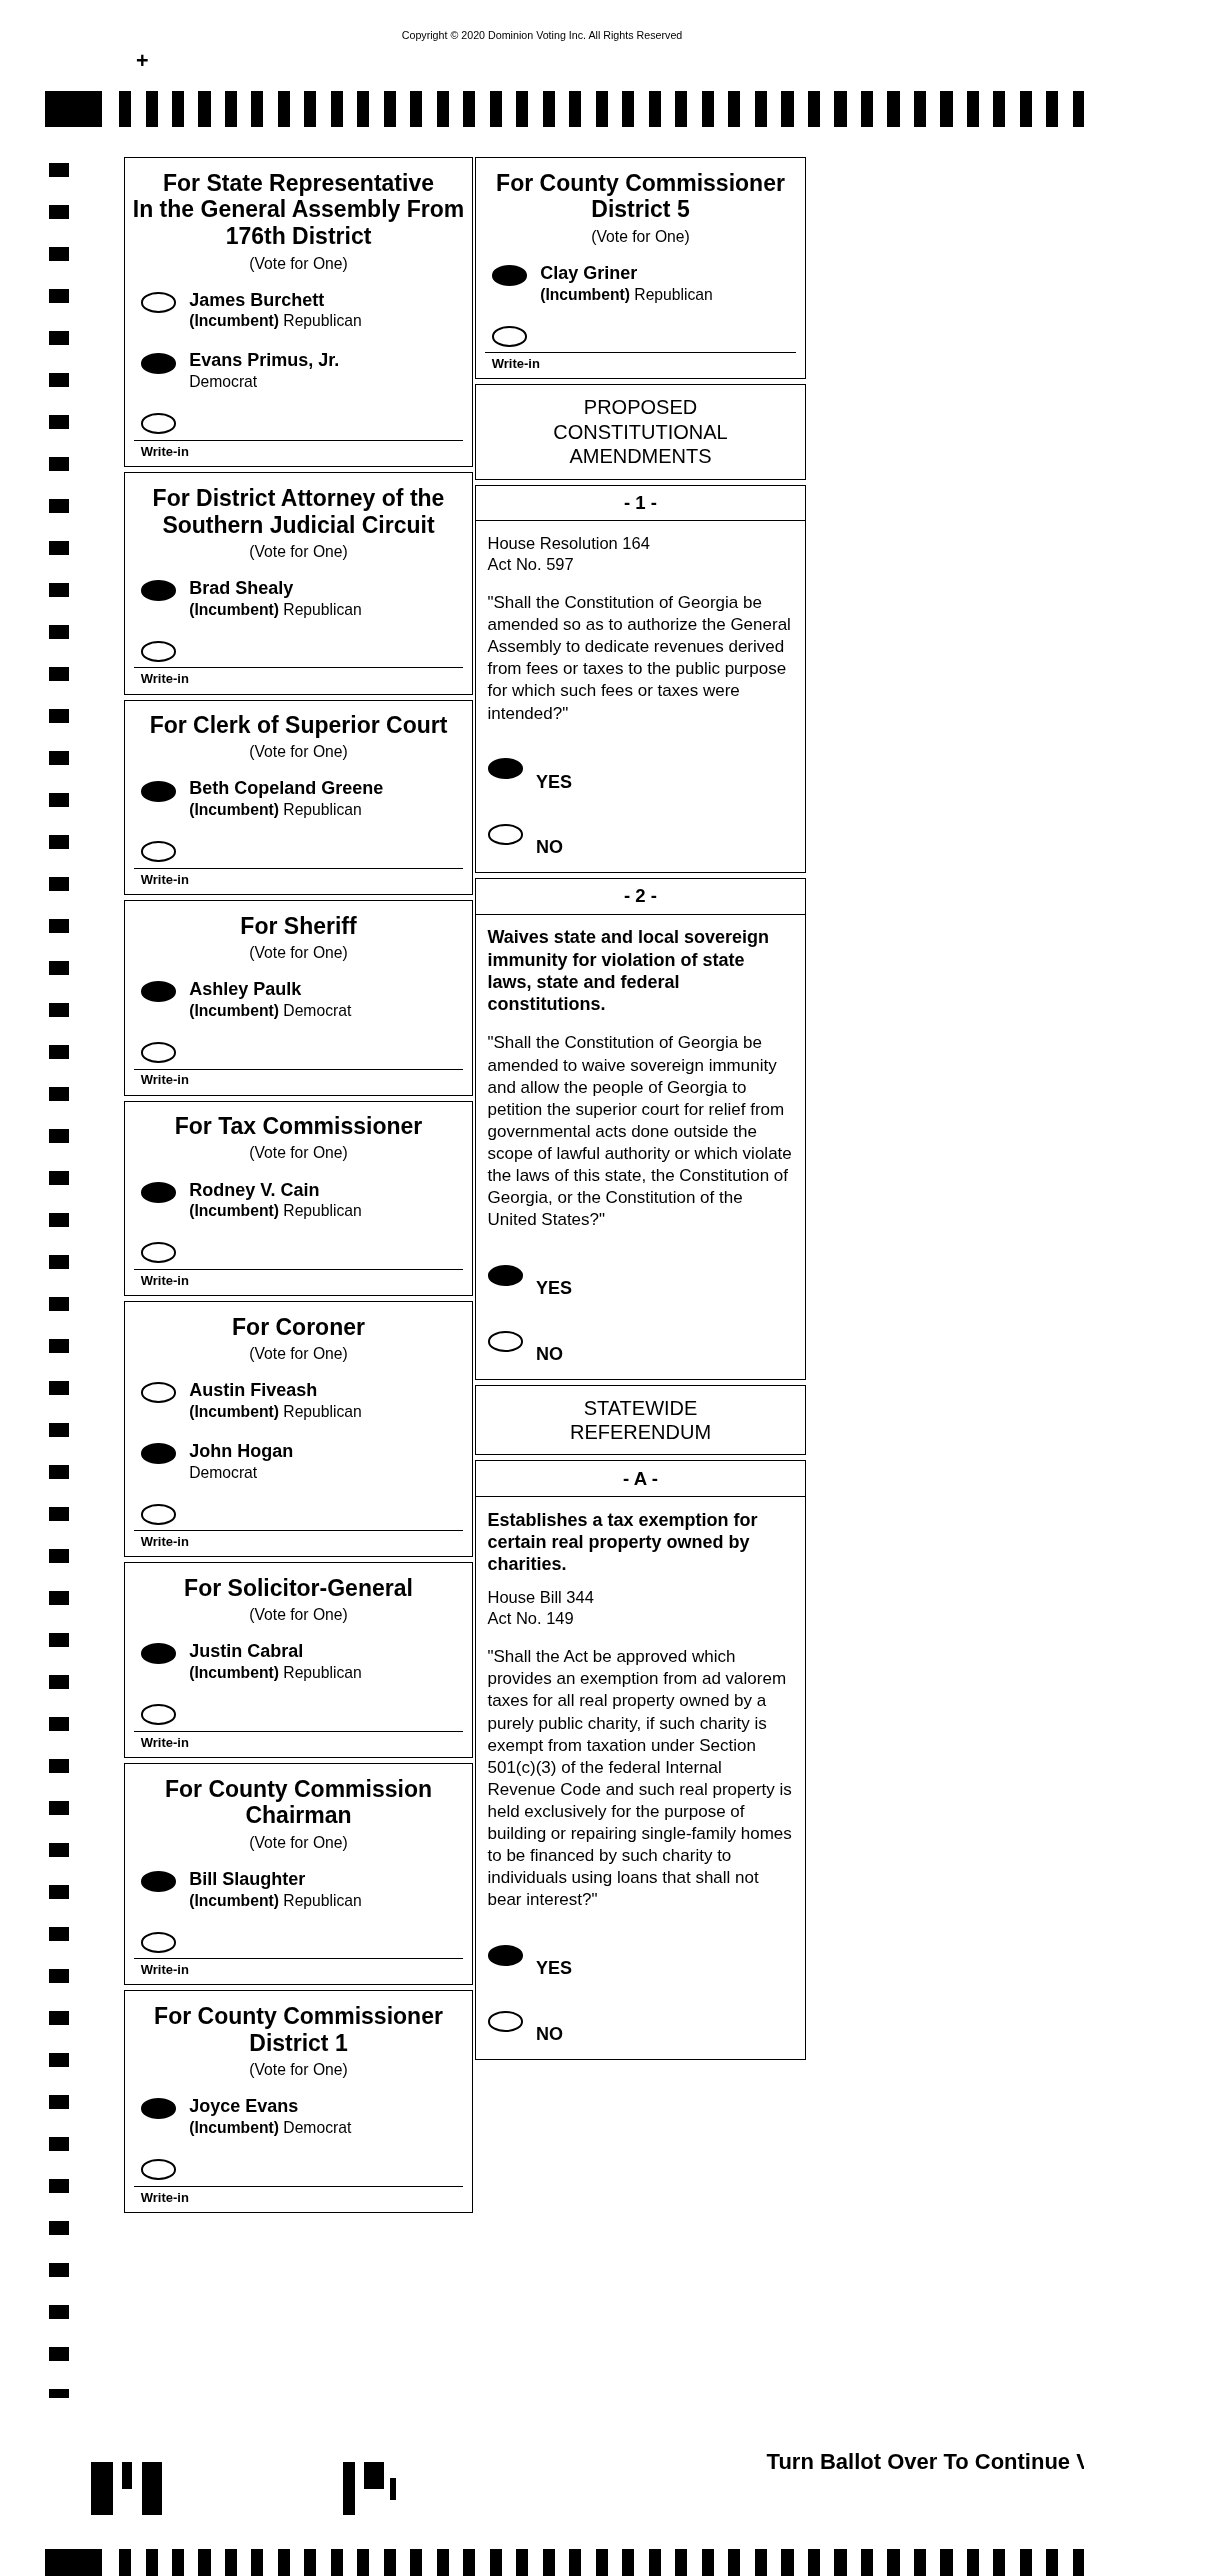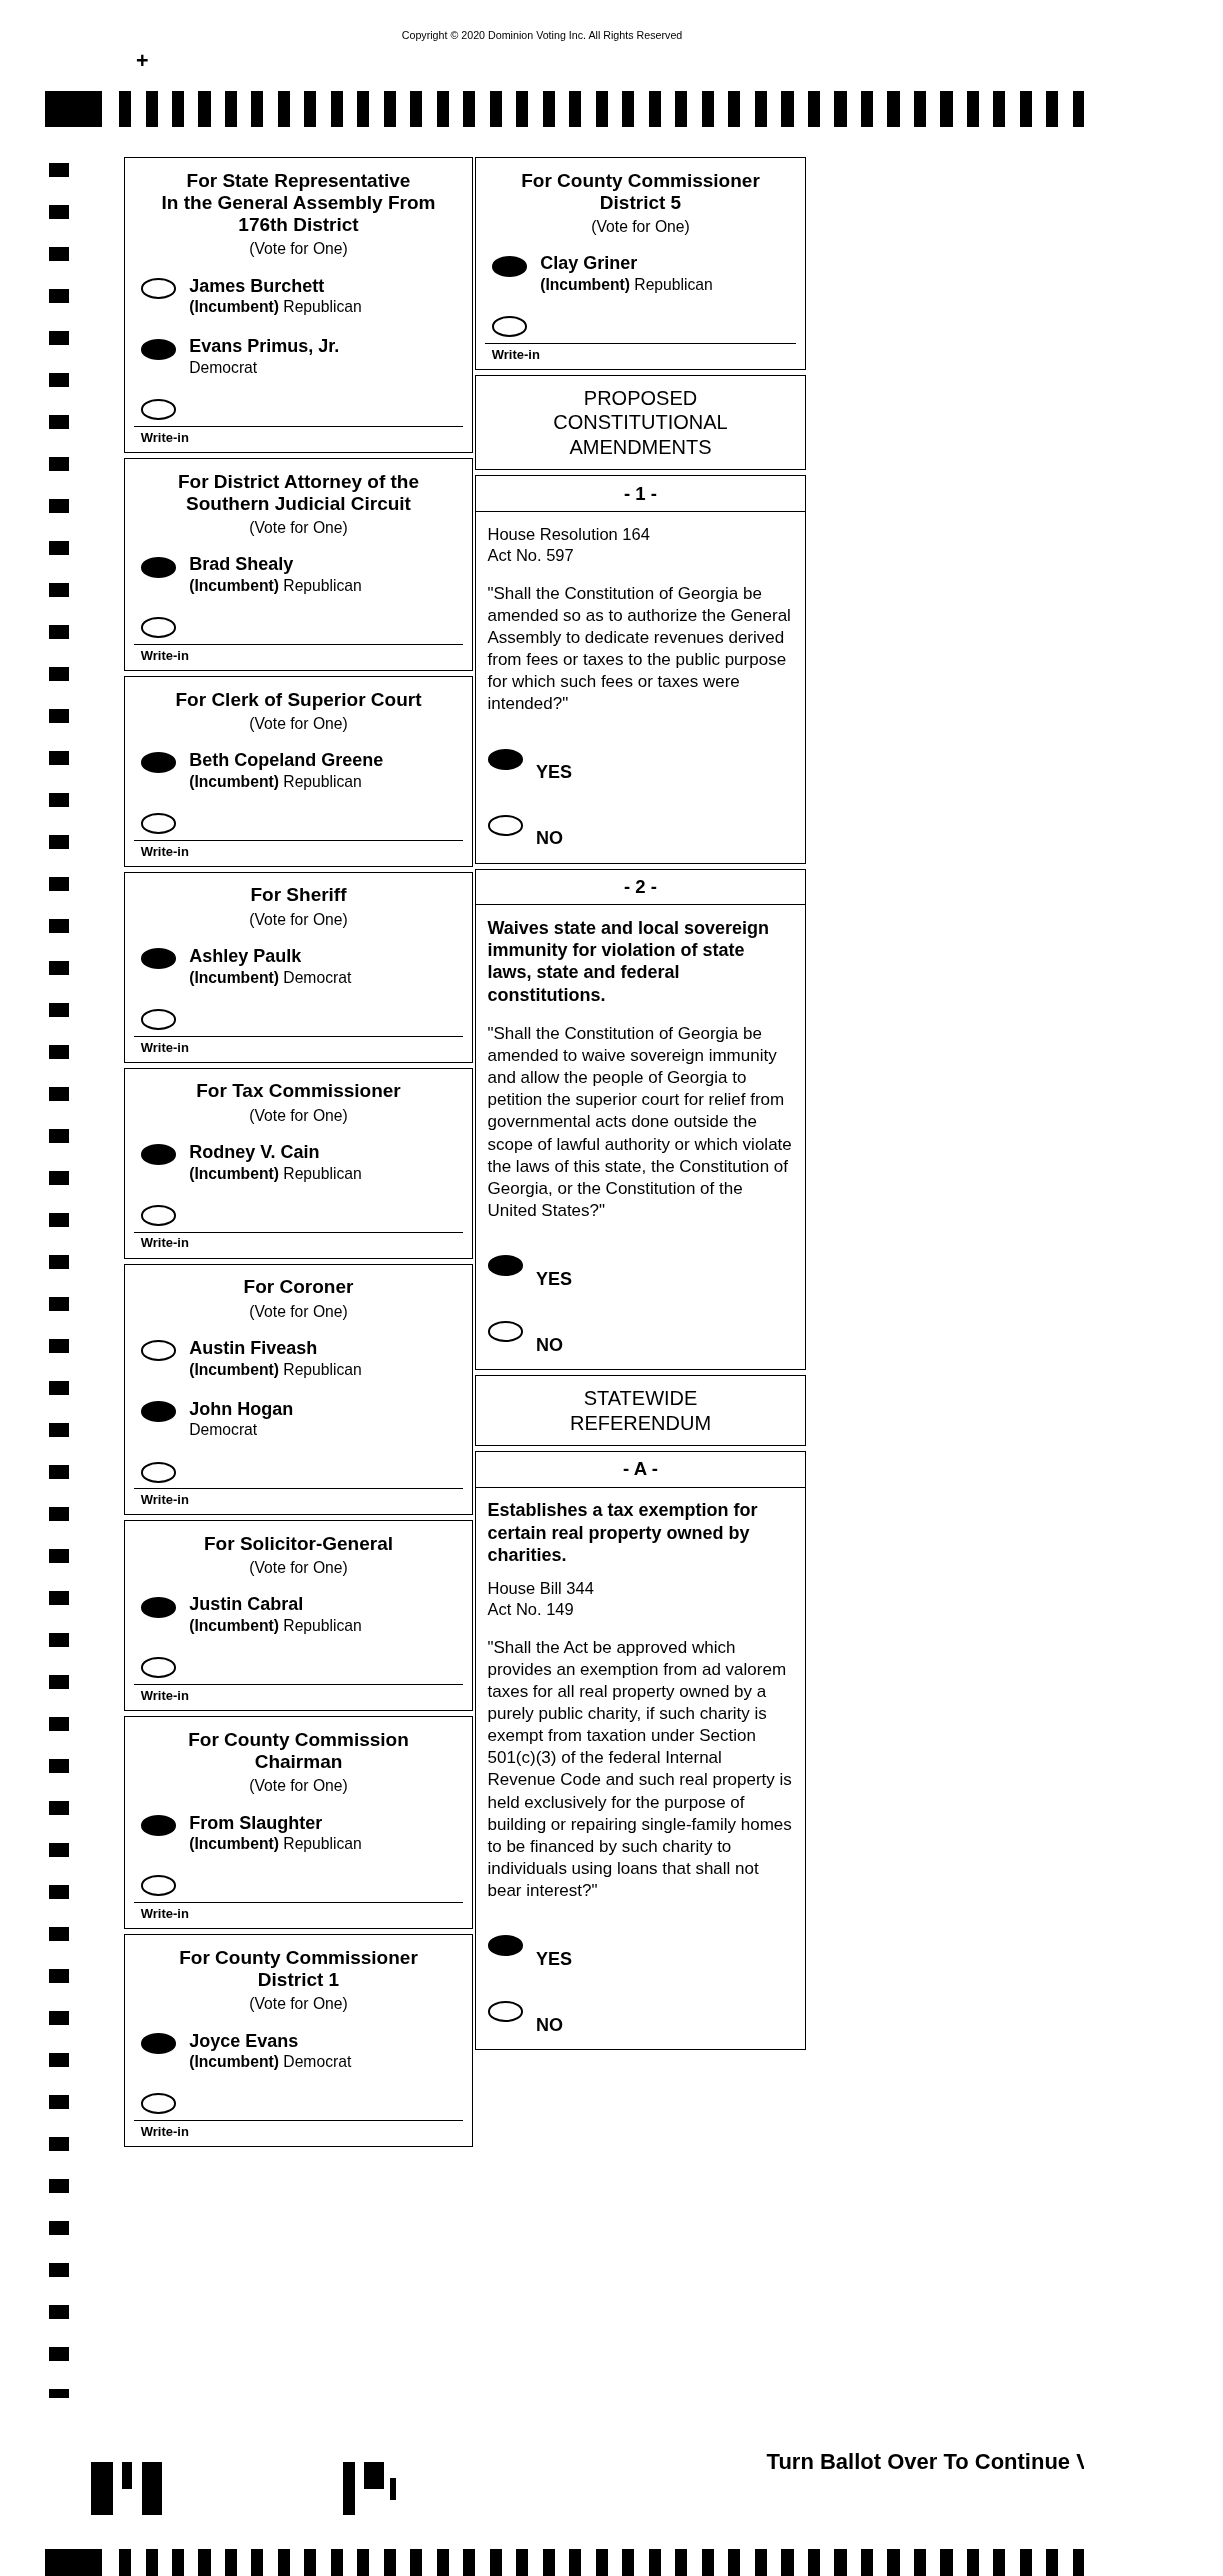--- a/index.html
+++ b/index.html
@@ -25,21 +25,21 @@
   #timing-left  { left:49px; }
   #timing-right { left:1169px; }
   
   .copyright { position:absolute; top:29px; left:0; width:100%; text-align:center; font-size:10.7px; }
   .regmark   { position:absolute; left:136px; top:49px; font-size:21.5px; font-weight:bold; }
   
   #left-column  { position:absolute; left:124px; top:157px; width:349px; }
   #right-column { position:absolute; left:475px; top:157px; width:331px; }
   .contest, .measure, .section-box { border:1.4px solid #000; margin-bottom:5px; background:#fff; }
   .contest-header { text-align:center; padding:11.5px 5.7px 7.2px; }
-  .contest-title { font-weight:bold; font-size:19px; line-height:1.17; }
+  .contest-title { font-weight:bold; font-size:23px; line-height:1.17; }
   .contest-instruction { font-size:15.7px; margin-top:4.3px; }
   .option { display:flex; align-items:flex-start; gap:13px; padding:10px 5.7px 10px 15.7px; }
   .oval {
     display:inline-block; width:31.5px; height:17px; border:2.1px solid #000;
     border-radius:50%; background:#fff; flex:none; margin-top:2.1px;
   }
   .oval.filled { background:#000; }
   .cand-name { font-weight:bold; font-size:18px; line-height:1.15; }
   .cand-party { font-size:15.7px; margin-top:2.1px; }
   .qual { font-weight:bold; }
@@ -244,21 +244,21 @@
         <div class="contest-header">
           <div class="contest-title">
             <div>For County Commission</div>
             <div>Chairman</div>
           </div>
           <div class="contest-instruction">(Vote for One)</div>
         </div>
         <div class="option">
           <span class="oval filled"></span>
           <div class="opt-text">
-            <div class="cand-name">From Slaughter</div>
+            <div class="cand-name">Bill Slaughter</div>
             <div class="cand-party"><span class="qual">(Incumbent) </span>Republican</div>
           </div>
         </div>
         <div class="option writein-row">
           <span class="oval"></span>
         </div>
         <div class="writein-line"></div>
         <div class="writein-label">Write-in</div>
       </div>
       <div class="contest">

